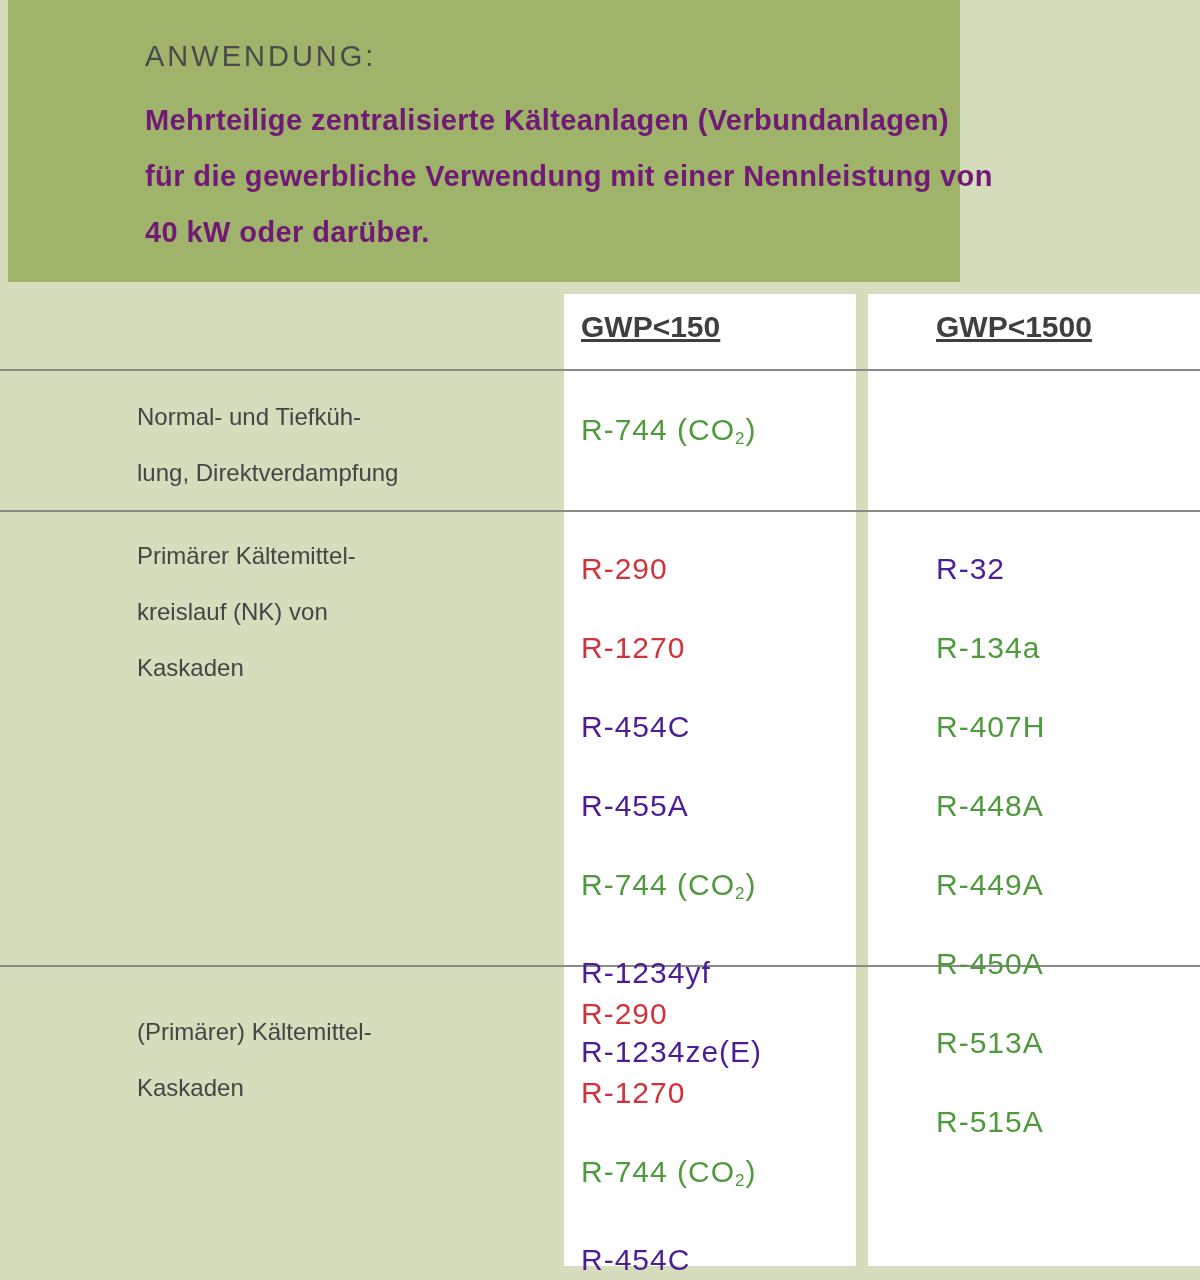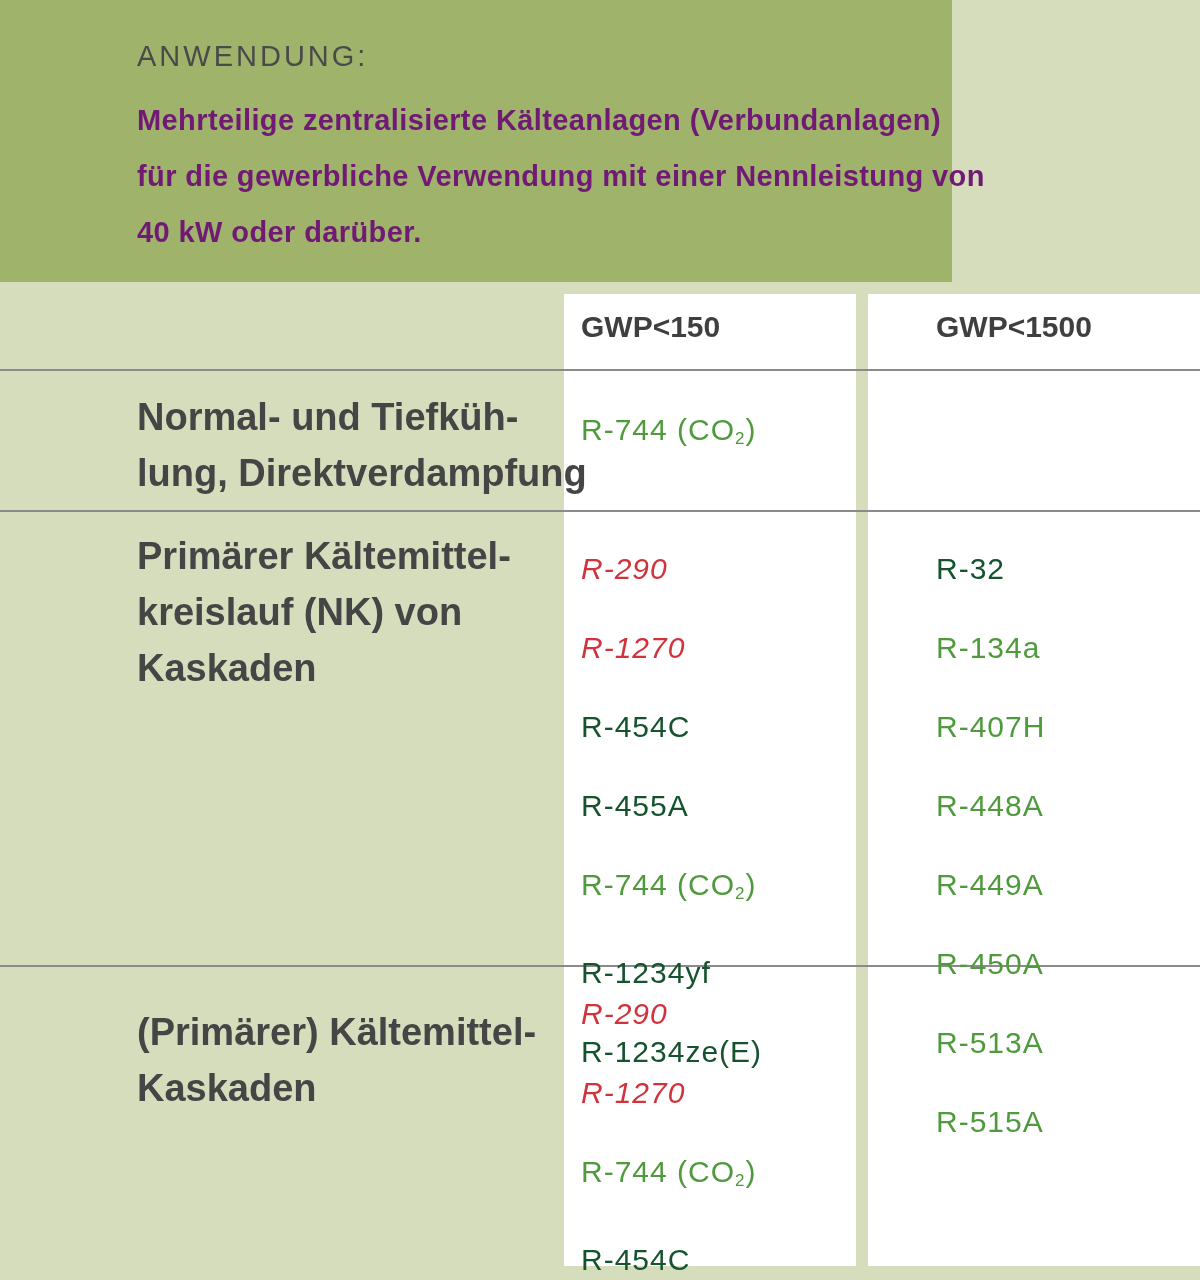--- a/index.html
+++ b/index.html
@@ -3,21 +3,21 @@
 <meta charset="utf-8">
 <style>
   html, body { margin:0; padding:0; }
   body {
     width:1200px; height:1280px; overflow:hidden;
     background:#d5ddbd;
     font-family:"DejaVu Sans", sans-serif;
     position:relative;
   }
   .header {
-    position:absolute; left:0; top:0; width:952px; height:282px;
+    position:absolute; left:8px; top:0; width:952px; height:282px;
     background:#9fb36b;
   }
   .header .label {
     position:absolute; left:137px; top:40px;
     font-size:29px; letter-spacing:3px; font-weight:normal; color:#4a4a4a;
     font-family:"Liberation Sans", sans-serif;
   }
   .header .desc {
     position:absolute; left:137px; top:92px; width:1040px;
     font-size:29px; line-height:56px; color:#701a75; font-weight:bold;
@@ -27,35 +27,35 @@
   .col-bg {
     position:absolute; background:#ffffff;
   }
   .col1 { left:564px; top:294px; width:292px; height:972px; }
   .col2 { left:868px; top:294px; width:332px; height:972px; }
   .hline {
     position:absolute; left:0; width:1200px; height:2px; background:#8a8a8a;
   }
   .col-head {
     position:absolute; top:310px; font-size:30px; color:#3f3f3f;
-    font-family:"Liberation Sans", sans-serif; font-weight:bold;
+    font-family:"Liberation Sans", sans-serif; font-weight:bold;text-decoration:underline;
   }
   .row-label {
-    position:absolute; left:137px; font-size:38px; line-height:56px;
-    color:#454545; font-weight:bold; font-family:"Liberation Sans", sans-serif;
+    position:absolute; left:137px; font-size:24px; line-height:56px;
+    color:#454545; font-weight:normal; font-family:"Liberation Sans", sans-serif;
   }
   .row-label div { white-space:nowrap; }
   .ref-list {
     position:absolute; font-size:30px; line-height:79px;
     font-family:"Liberation Sans", sans-serif; letter-spacing:1px;
   }
   .ref-list div { white-space:nowrap; }
   .ref-list sub { font-size:17px; vertical-align:-4px; }
-  .c-red { color:#d1323c;font-style:italic; }
-  .c-yellow { color:#14532d; }
+  .c-red { color:#d1323c; }
+  .c-yellow { color:#4c1d95; }
   .c-green { color:#4f9a3c; }
 </style>
 </head>
 <body>
 
 <div class="header">
   <div class="label">ANWENDUNG:</div>
   <div class="desc">
     <div>Mehrteilige zentralisierte Kälteanlagen (Verbundanlagen)</div>
     <div>für die gewerbliche Verwendung mit einer Nennleistung von</div>

